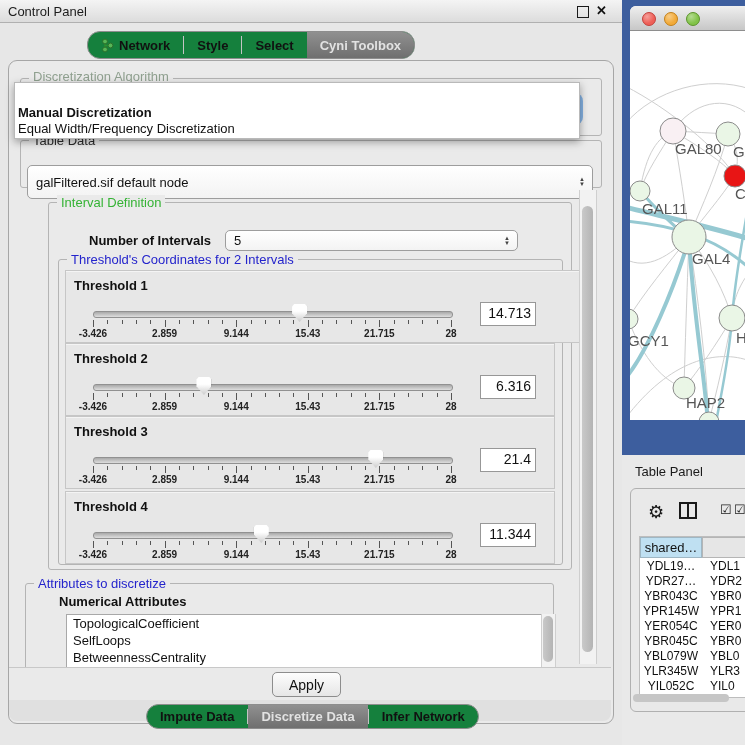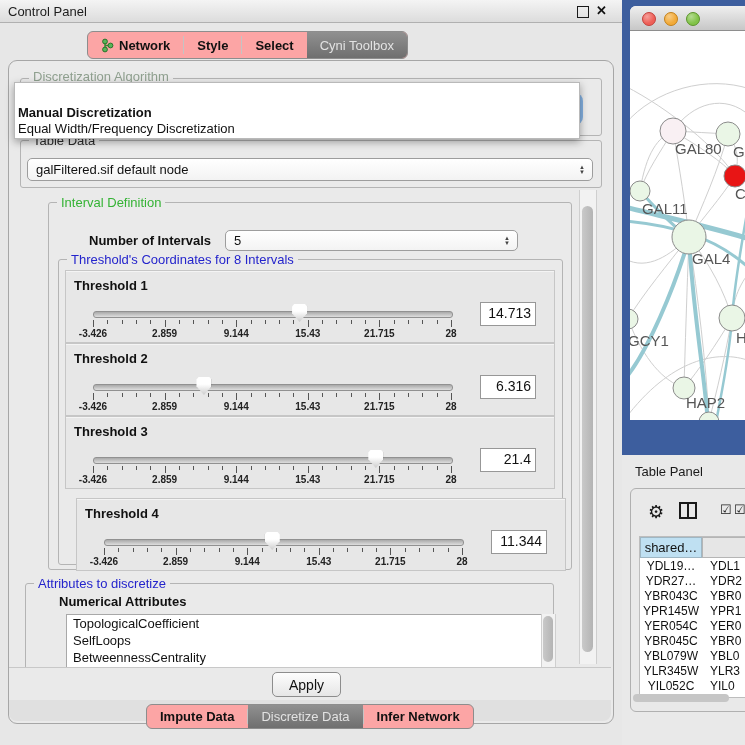--- a/index.html
+++ b/index.html
@@ -6,24 +6,24 @@
   body{width:745px;height:745px;position:relative;overflow:hidden;
        font-family:"Liberation Sans",sans-serif;background:#e7e7e7;color:#111}
   .abs{position:absolute}
   
   #titlebar{left:0;top:0;width:622px;height:22px;
     background:linear-gradient(#f4f4f4,#dcdcdc);border-bottom:1px solid #b0b0b0}
   #win-title{left:8px;top:4px;font-size:13px;color:#1c1c1c}
   #float-btn{left:577px;top:6px;width:10px;height:10px;border:1.5px solid #1a1a1a;background:transparent}
   #close-btn{left:596px;top:3px;font-size:13px;font-weight:700;color:#111}
   
-  .tabgroup{display:flex;align-items:stretch;background:#fca5a5;border:1px solid #8d8d8d;
-    border-radius:6px;overflow:hidden}
+  .tabgroup{display:flex;align-items:stretch;background:#15803d;border:1px solid #8d8d8d;
+    border-radius:13px;overflow:hidden}
   .tab{display:flex;align-items:center;padding:0 13px;font-size:13px;font-weight:700;color:#111;white-space:nowrap}
-  .tab.selected{background:linear-gradient(#909090,#6f6f6f);color:#e2e2e2;font-weight:400}
+  .tab.selected{background:linear-gradient(#909090,#6f6f6f);color:#e2e2e2;font-weight:700}
   .tabsep{width:1px;background:#c4c4c4;margin:4px 0}
   
   .group{position:absolute;border:1px solid #b4b4b4;border-radius:3px}
   .gtitle{position:absolute;top:-8px;left:8px;background:#eaeaea;padding:0 4px;font-size:13px;white-space:nowrap}
   
   .combo{position:absolute;background:linear-gradient(#ffffff,#f3f3f3);border:1px solid #9d9d9d;
     border-radius:5px;font-size:13px;display:flex;align-items:center;padding:0 8px;box-sizing:border-box}
   .stepper{position:absolute;right:7px;top:50%;transform:translateY(-50%);display:flex;flex-direction:column;
     line-height:5px;font-size:6px;color:#444;text-align:center}
   
@@ -128,39 +128,39 @@
   <span class="stepper">▲<br>▼</span>
 </div>
 
 <div class="abs" id="popup">
   <div class="popup-opt" style="top:22px;font-weight:700">Manual Discretization</div>
   <div class="popup-opt" style="top:38px">Equal Width/Frequency Discretization</div>
 </div>
 
 <div class="group" style="left:20px;top:140px;width:580px;height:46px">
   <span class="gtitle" style="color:#2b2b2b">Table Data</span>
-  <div class="combo" style="left:6px;top:17px;width:566px;height:23px">
+  <div class="combo" style="left:6px;top:24px;width:566px;height:34px">
     <span>galFiltered.sif default node</span>
     <span class="stepper">▲<br>▼</span>
   </div>
 </div>
 
 <div class="abs" id="scroll-area" style="left:14px;top:188px;width:584px;height:479px;overflow:hidden">
 
   <div class="group" style="left:34px;top:14px;width:522px;height:366px">
     <span class="gtitle" style="color:#35b335">Interval Definition</span>
     <div class="abs" style="left:40px;top:30px;font-size:13px;font-weight:700">Number of Intervals</div>
     <div class="combo" style="left:176px;top:27px;width:293px;height:21px">
       <span>5</span>
       <span class="stepper">▲<br>▼</span>
     </div>
     <div class="group" style="left:9px;top:56px;width:503px;height:304px">
-      <span class="gtitle" style="color:#2424cc">Threshold's Coordinates for 8 Intervals</span>
+      <span class="gtitle" style="color:#2424cc">Threshold's Coordinates for 2 Intervals</span>
       <div id="threshold-container">
-          <div class="tpanel" style="top: 10px;">
+          <div class="tpanel" style="top: 10px; padding-left: 37px;">
             <div class="tlabel">Threshold 1</div>
             <div class="track"></div>
             <div class="thumb" style="left: 226.066px;"></div>
             <div class="ticks">
               <div class="tick" style="left: 0%; height: 7px;"></div>
               <div class="tick" style="left: 4%; height: 4px;"></div>
               <div class="tick" style="left: 8%; height: 4px;"></div>
               <div class="tick" style="left: 12%; height: 4px;"></div>
               <div class="tick" style="left: 16%; height: 4px;"></div>
               <div class="tick" style="left: 20%; height: 7px;"></div>
@@ -272,21 +272,21 @@
             <div class="ticklabels">
               <span class="ticklabel" style="left: 0%;">-3.426</span>
               <span class="ticklabel" style="left: 20%;">2.859</span>
               <span class="ticklabel" style="left: 40%;">9.144</span>
               <span class="ticklabel" style="left: 60%;">15.43</span>
               <span class="ticklabel" style="left: 80%;">21.715</span>
               <span class="ticklabel" style="left: 100%;">28</span>
             </div>
             <div class="vbox">21.4</div>
           </div>
-          <div class="tpanel" style="top: 238px; margin-left: 11px;">
+          <div class="tpanel" style="top: 231px;">
             <div class="tlabel">Threshold 4</div>
             <div class="track"></div>
             <div class="thumb" style="left: 187.76px;"></div>
             <div class="ticks">
               <div class="tick" style="left: 0%; height: 7px;"></div>
               <div class="tick" style="left: 4%; height: 4px;"></div>
               <div class="tick" style="left: 8%; height: 4px;"></div>
               <div class="tick" style="left: 12%; height: 4px;"></div>
               <div class="tick" style="left: 16%; height: 4px;"></div>
               <div class="tick" style="left: 20%; height: 7px;"></div>

